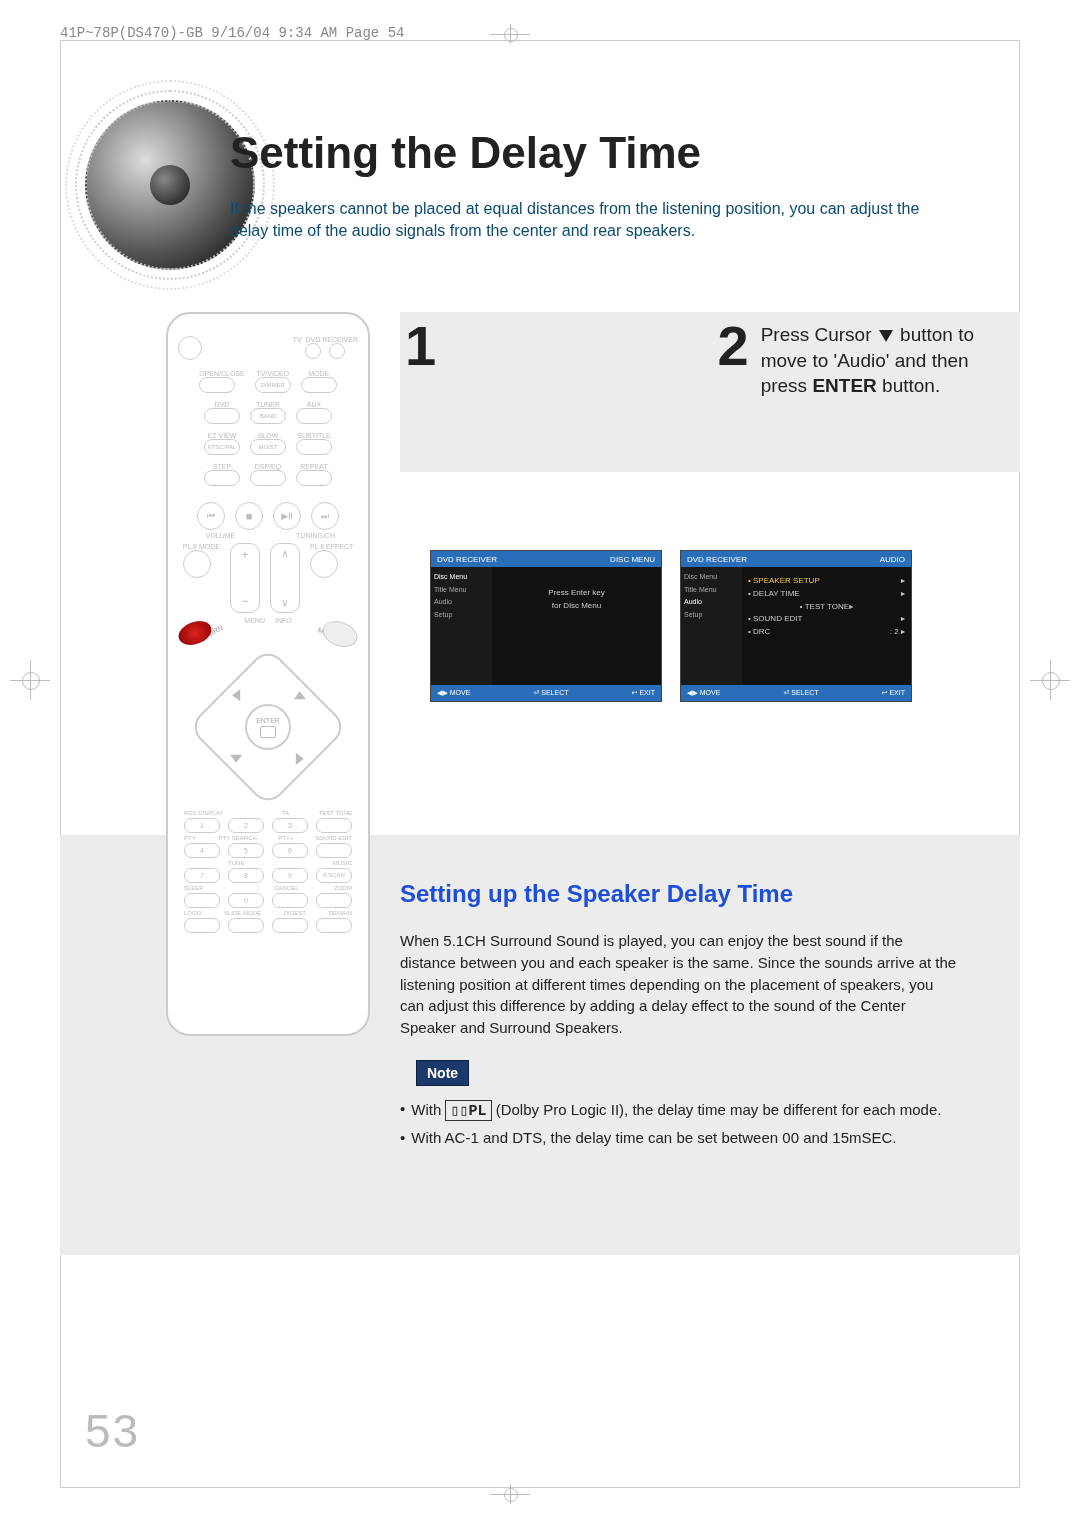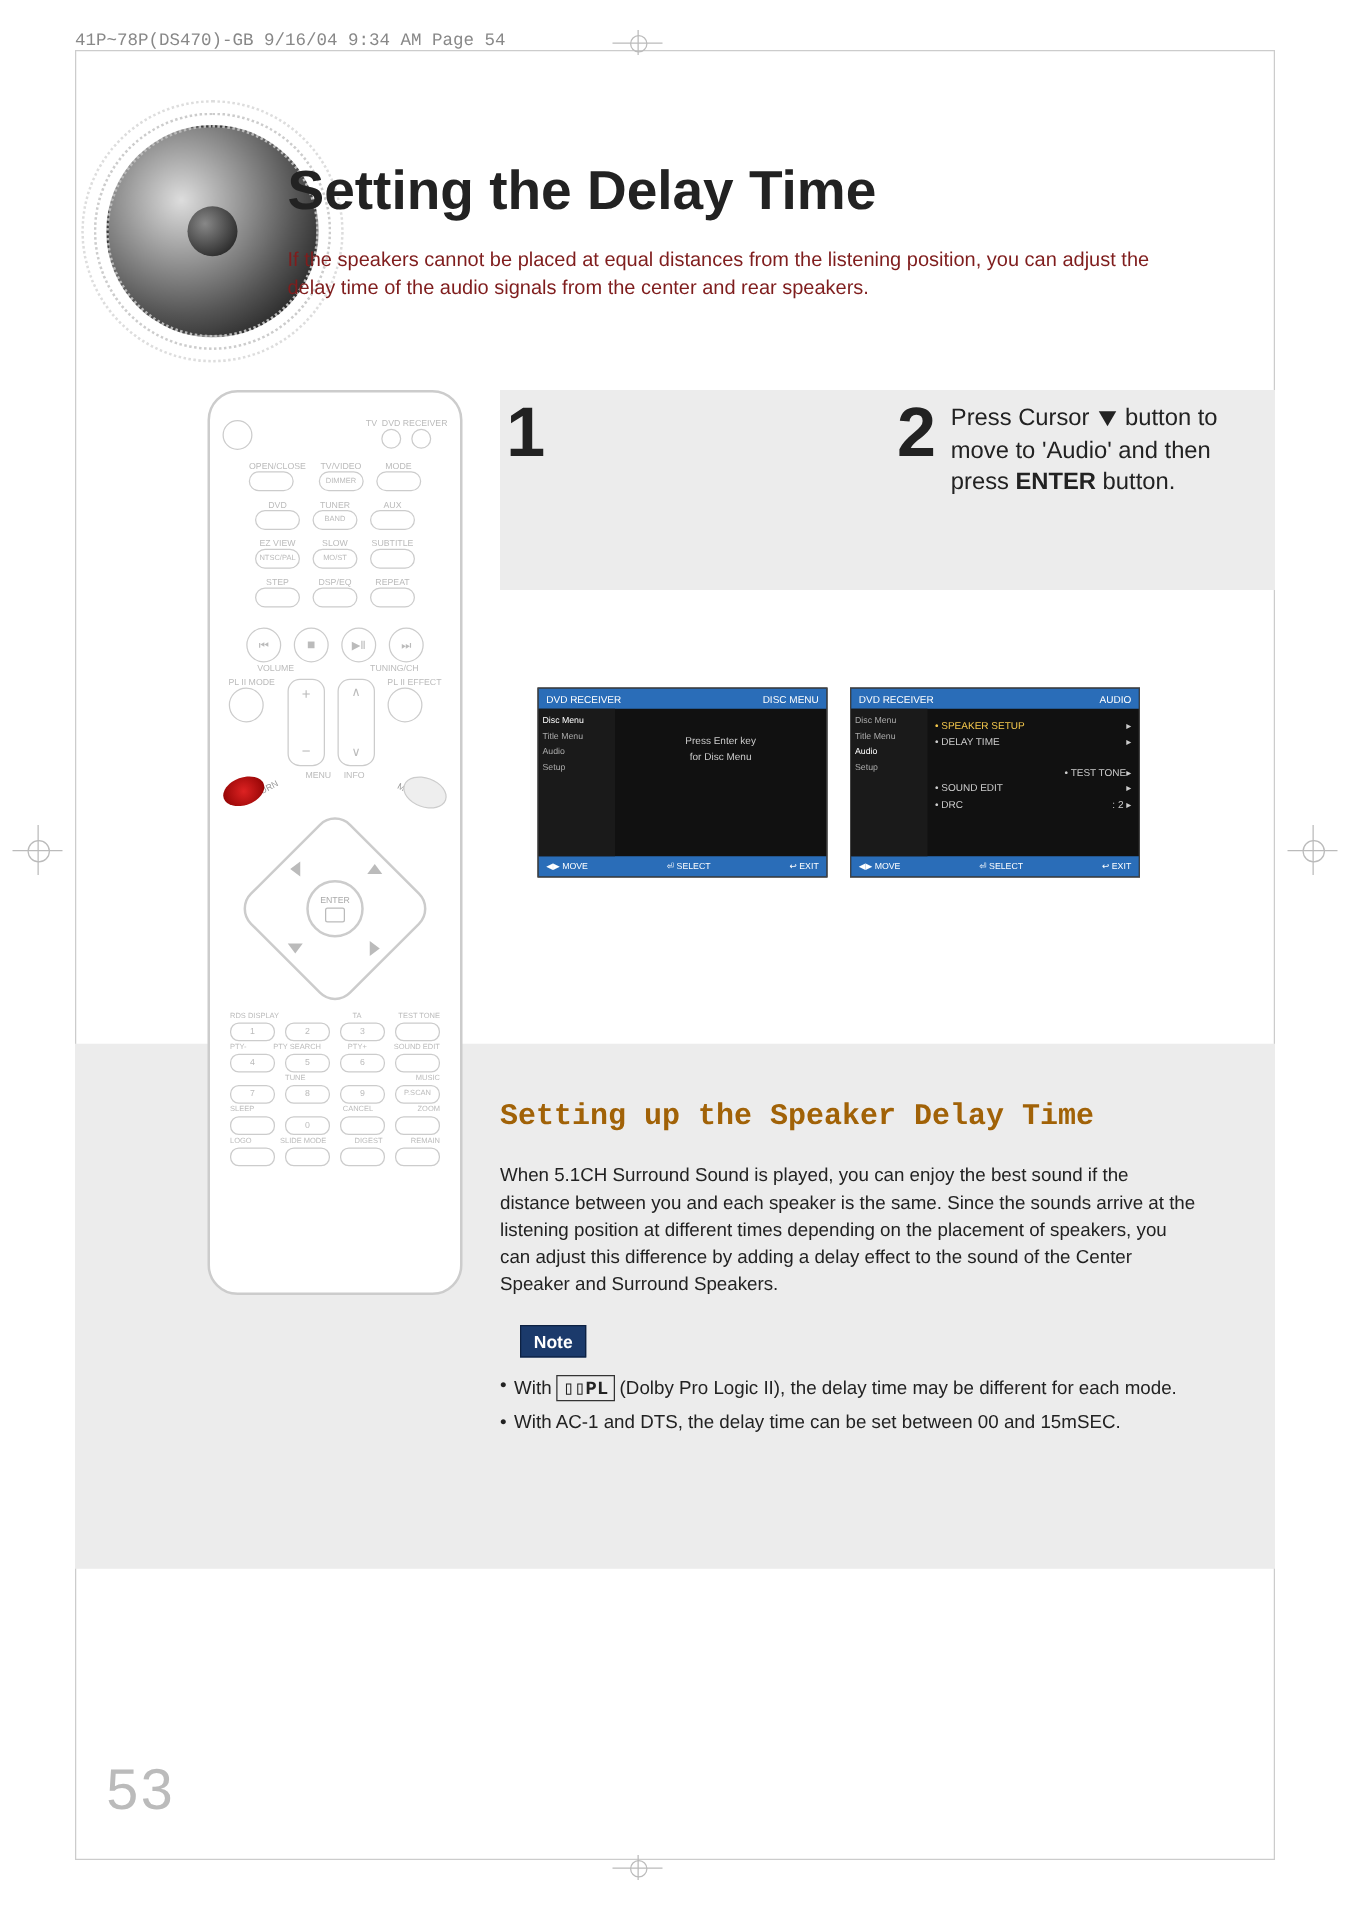--- a/index.html
+++ b/index.html
@@ -177,21 +177,21 @@
     font-weight: bold;
     color: #222;
   }
   .intro {
     position: absolute;
     top: 198px;
     left: 230px;
     right: 120px;
     font-size: 16px;
     line-height: 1.4;
-    color: #7f1d1d;
+    color: #0c4a6e;
   }
 
   .gray-top {
     position: absolute;
     top: 312px;
     left: 400px;
     right: 60px;
     height: 160px;
     background: #ececec;
   }
@@ -368,23 +368,22 @@
     font-size: 7px;
     color: #fff;
   }
 
   .subheading {
     position: absolute;
     top: 880px;
     left: 400px;
     font-size: 24px;
     font-weight: bold;
-    color: #a16207;
+    color: #1d4ed8;
     z-index: 3;
-    font-family: Liberation Mono, monospace;
   }
   .sub-body {
     position: absolute;
     top: 930px;
     left: 400px;
     right: 120px;
     font-size: 15px;
     line-height: 1.45;
     color: #222;
     z-index: 3;
@@ -742,21 +741,21 @@
       </div>
     <div class="main" id="osd2main" style="padding:8px 6px">
         <div style="display: flex; justify-content: space-between;">
           <span class="hl">• SPEAKER SETUP</span>
           <span> ▸</span>
         </div>
         <div style="display: flex; justify-content: space-between;">
           <span>• DELAY TIME</span>
           <span> ▸</span>
         </div>
-        <div style="display: flex; justify-content: flex-end; margin-top: 12px;">
+        <div style="display: flex; justify-content: center;">
           <span>• TEST TONE</span>
           <span> ▸</span>
         </div>
         <div style="display: flex; justify-content: space-between; text-align: center;">
           <span>• SOUND EDIT</span>
           <span> ▸</span>
         </div>
         <div style="display: flex; justify-content: space-between;">
           <span>• DRC</span>
           <span>: 2 ▸</span>

